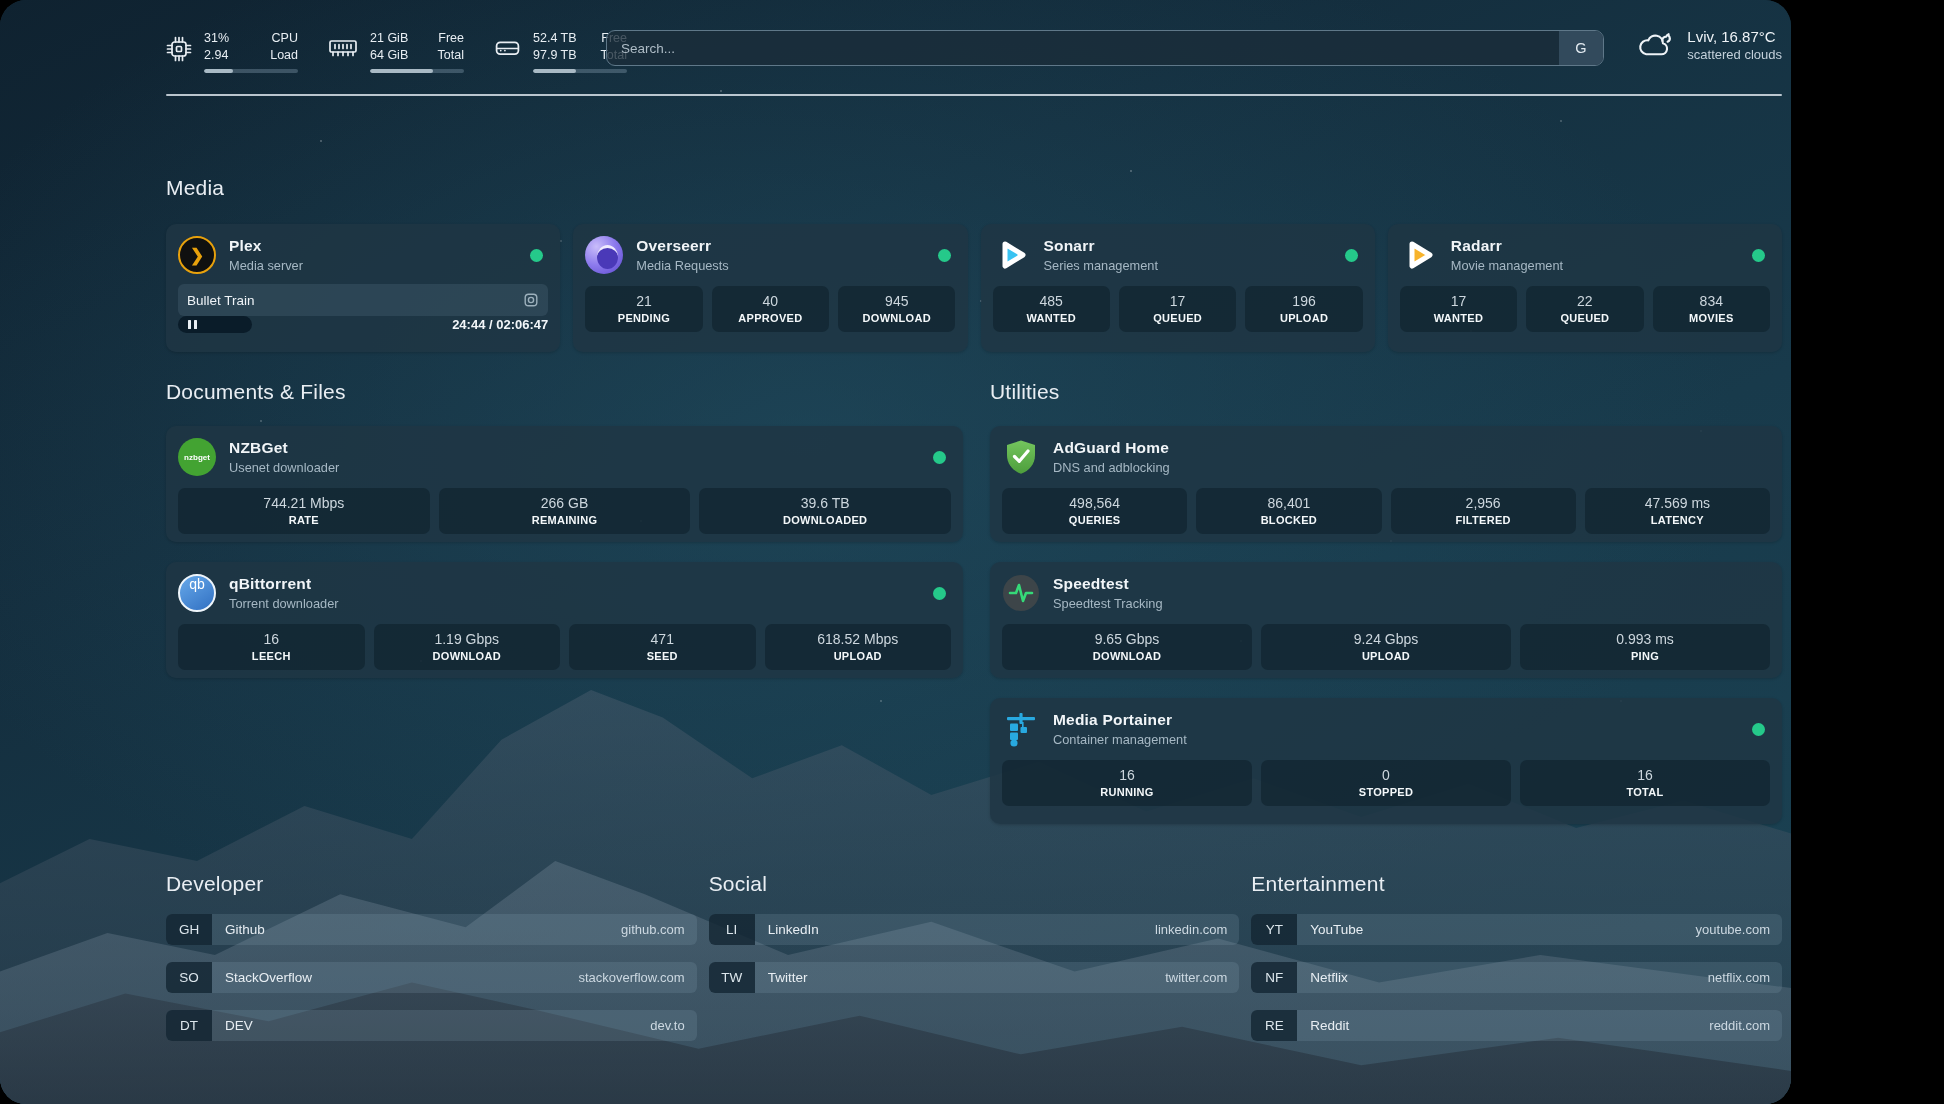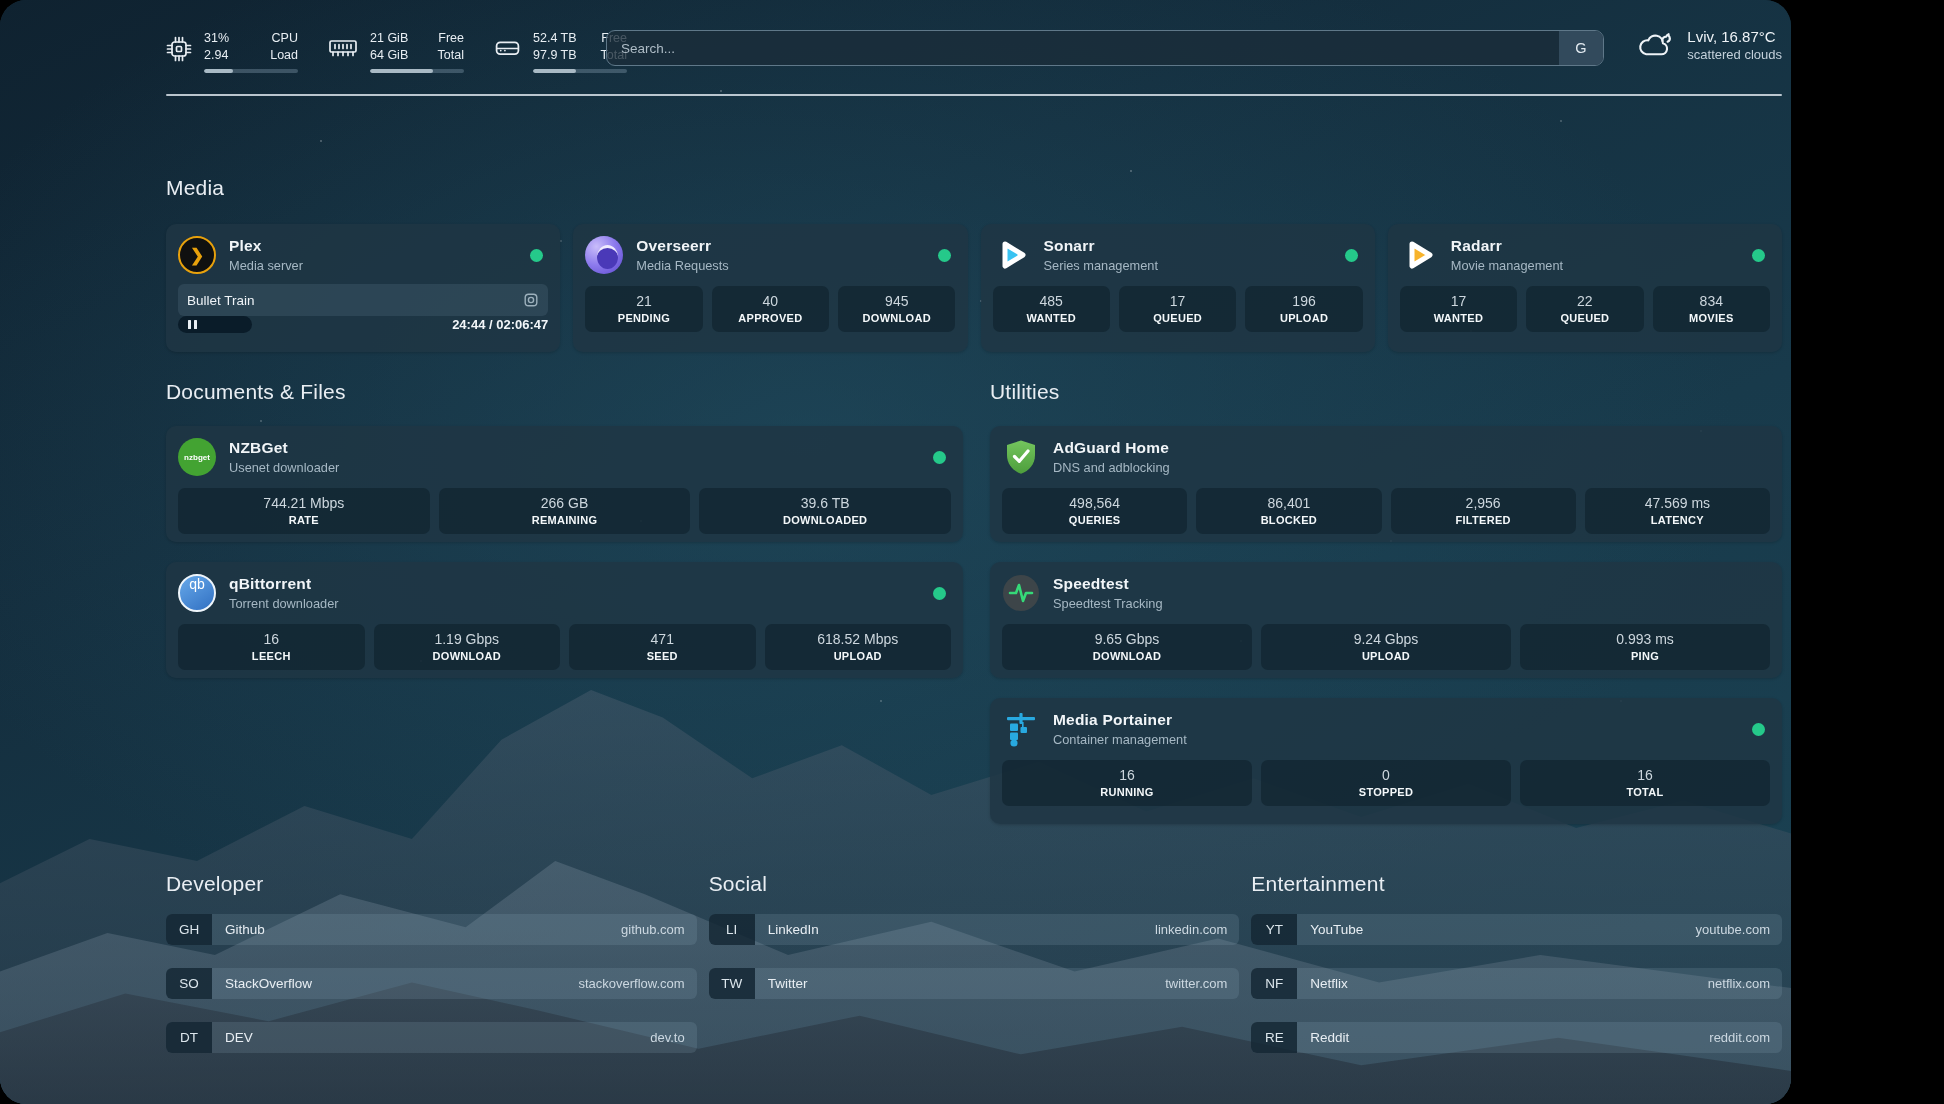--- a/index.html
+++ b/index.html
@@ -99,21 +99,21 @@
     border:2px solid #eef5fb; display:flex; align-items:flex-start; justify-content:center; }
   .qb-ic span { font-size:14px; color:#fff; }
   .fb-ic { width:38px; height:38px; border-radius:9px; background:rgba(150,180,205,.25);
     display:flex; align-items:center; justify-content:center; }
   .fb-ic span { width:24px; height:24px; border-radius:50%; background:#2d9ce8; position:relative; }
   .fb-ic span::before { content:""; position:absolute; left:7px; top:3px; width:10px; height:6px; background:#fff; border-radius:0 0 3px 3px; }
 
   
   #sec-bookmarks { position:absolute; left:0; top:872px; width:100%; display:grid;
     grid-template-columns:1fr 1fr 1fr; gap:12px; }
-  .bm-list { display:flex; flex-direction:column; gap:23px; margin-top:18px; }
+  .bm-list { display:flex; flex-direction:column; gap:17px; margin-top:18px; }
   .bm-row { display:flex; align-items:stretch; height:31px; border-radius:6px; overflow:hidden;
     background:rgba(148,175,195,.17); cursor:pointer; }
   .bm-abbr { width:46px; background:rgba(14,32,45,.78); color:#dce6ec; font-size:13.5px;
     display:flex; align-items:center; justify-content:center; }
   .bm-name { flex:1; display:flex; align-items:center; padding-left:13px; font-size:13.5px; color:#e8eef3; }
   .bm-url { display:flex; align-items:center; padding-right:12px; font-size:13px; color:#ccd8e1; }
 </style>
 </head>
 <body>
 

